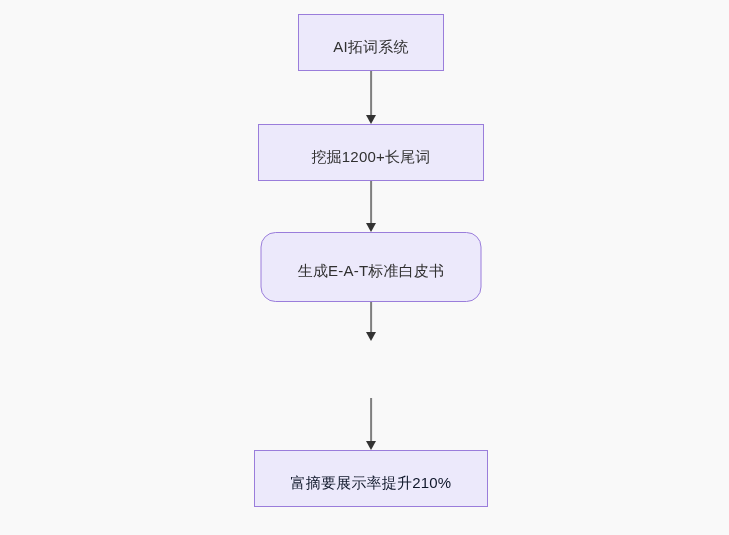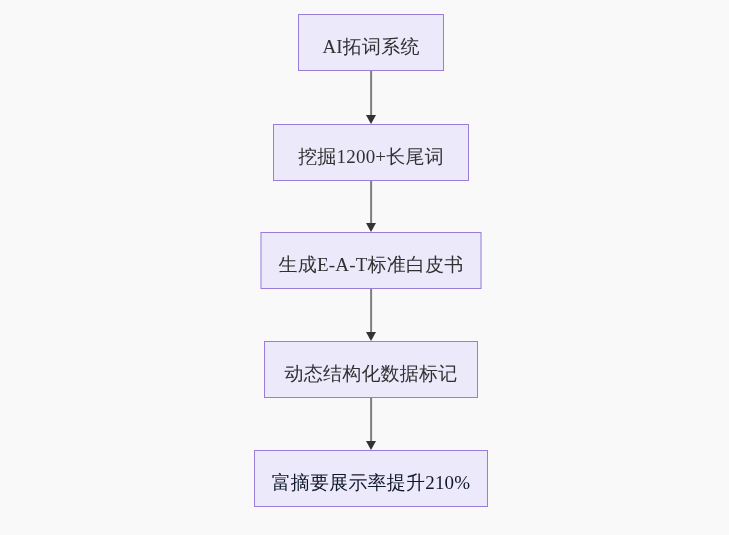--- a/index.html
+++ b/index.html
@@ -29,25 +29,25 @@
     display: flex;
     align-items: center;
     justify-content: center;
     height: 57px;
     transform: translateX(-50%);
     left: 371px;
   }
 
   .node-label {
     color: #303030;
-    font-size: 19px;
+    font-size: 15px;
     line-height: 1;
     letter-spacing: 0.2px;
     white-space: nowrap;
-    font-family: Liberation Serif, serif;
+    font-family: Liberation Sans, sans-serif;
     margin-top: 7px;
   }
 
   .edge {
     position: absolute;
     left: 371px;
     transform: translateX(-50%);
     width: 10px;
   }
 
@@ -90,26 +90,23 @@
     <div class="edge-arrow" style="border-top-color: rgb(51, 51, 51);"></div>
   </div>
   <div class="edge" id="edge-3" style="top: 398px; height: 52px;">
     <div class="edge-line" style="height: 44px; background: rgb(127, 127, 127);"></div>
     <div class="edge-arrow" style="border-top-color: rgb(51, 51, 51);"></div>
   </div>
 
   <div class="node" id="node-0" style="left: 371px; top: 14px; width: 146px; height: 57px; background: rgb(236, 233, 251); border-color: rgb(154, 125, 219);">
     <span class="node-label" style="color: rgb(48, 48, 48);">AI拓词系统</span>
   </div>
-  <div class="node" id="node-1" style="left: 371px; top: 124px; width: 196px; height: 57px; background: rgb(236, 233, 251); border-color: rgb(154, 125, 219);">
+  <div class="node" id="node-1" style="left: 371px; top: 124px; width: 226px; height: 57px; background: rgb(236, 233, 251); border-color: rgb(154, 125, 219);">
     <span class="node-label" style="color: rgb(48, 48, 48);">挖掘1200+长尾词</span>
   </div>
-  <div class="node" id="node-2" style="left: 371px; top: 232px; width: 221px; height: 57px; background: rgb(236, 233, 251); border-color: rgb(154, 125, 219);">
+  <div class="node" id="node-2" style="left: 371px; top: 232px; width: 221px; height: 70px; background: rgb(236, 233, 251); border-color: rgb(154, 125, 219); border-radius: 15px;">
     <span class="node-label" style="color: rgb(48, 48, 48);">生成E-A-T标准白皮书</span>
-  </div>
-  <div class="node" id="node-3" style="left: 371px; top: 341px; width: 214px; height: 57px; background: rgb(236, 233, 251); border-color: rgb(154, 125, 219);">
-    <span class="node-label" style="color: rgb(48, 48, 48);">动态结构化数据标记</span>
   </div>
   <div class="node" id="node-4" style="left: 371px; top: 450px; width: 234px; height: 57px; background: rgb(236, 233, 251); border-color: rgb(154, 125, 219);">
     <span class="node-label" style="color: #0f172a;">富摘要展示率提升210%</span>
   </div>
 
 </div>
 
 </body></html>

